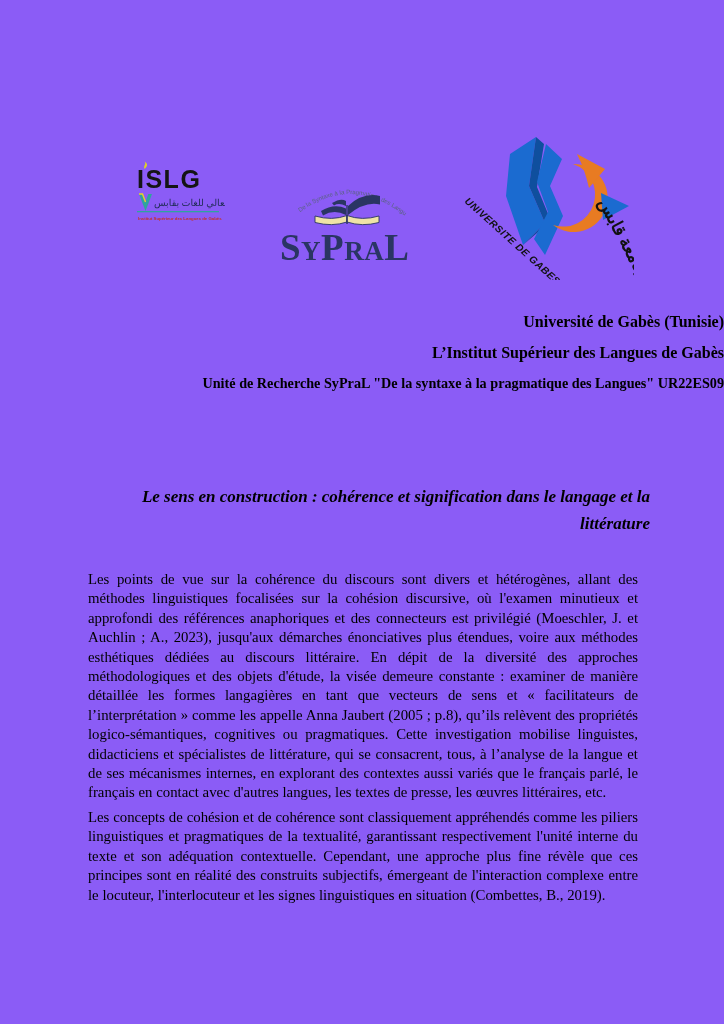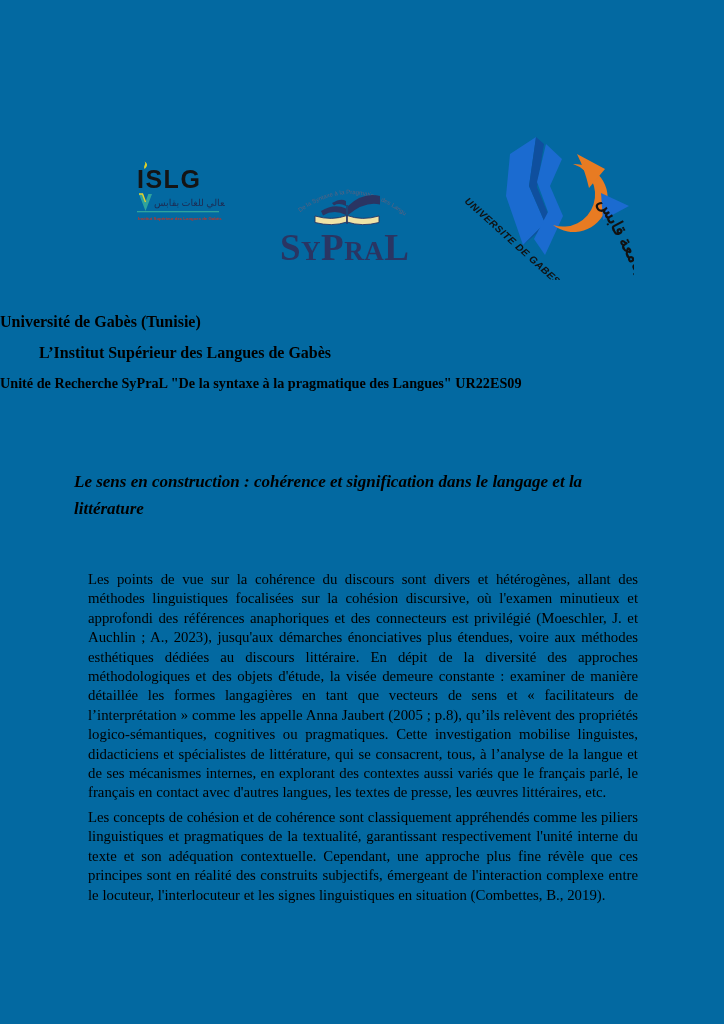--- a/index.html
+++ b/index.html
@@ -3,36 +3,36 @@
 <meta charset="utf-8">
 <style>
   * { margin: 0; padding: 0; box-sizing: border-box; }
   html, body { background: #ffffff; }
   body { font-family: "Liberation Serif", serif; }
   .page {
     position: relative;
     width: 724px;
     height: 1024px;
     margin: 0 auto;
-    background: #0369a1;
+    background: #8b5cf6;
     overflow: hidden;
     color: #000;
   }
   .logo { position: absolute; }
   .logo-islg   { left: 131px; top: 161px; width: 94px;  height: 64px; }
   .logo-sypral { left: 279px; top: 174px; width: 142px; height: 96px; }
   .logo-ug     { left: 452px; top: 124px; width: 182px; height: 156px; }
 
-  .h-center { position: absolute; left: 0; right: 0; text-align: left; }
+  .h-center { position: absolute; left: 0; right: 0; text-align: right; }
   .org1  { top: 313px; font-size: 16px;   font-weight: bold; }
   .org2  { top: 344px; font-size: 16px;   font-weight: bold; margin-left: 39px; }
   .org3  { top: 375px; font-size: 14.2px; font-weight: bold; }
   .call  { top: 430px; font-size: 14.6px; font-weight: bold; }
   .doc-title {
-    top: 468px;
+    top: 483px;
     padding: 0 74px;
     font-size: 17px;
     font-weight: bold;
     font-style: italic;
     line-height: 27px;
   }
   .content {
     position: absolute;
     left: 88px;
     top: 570px;

